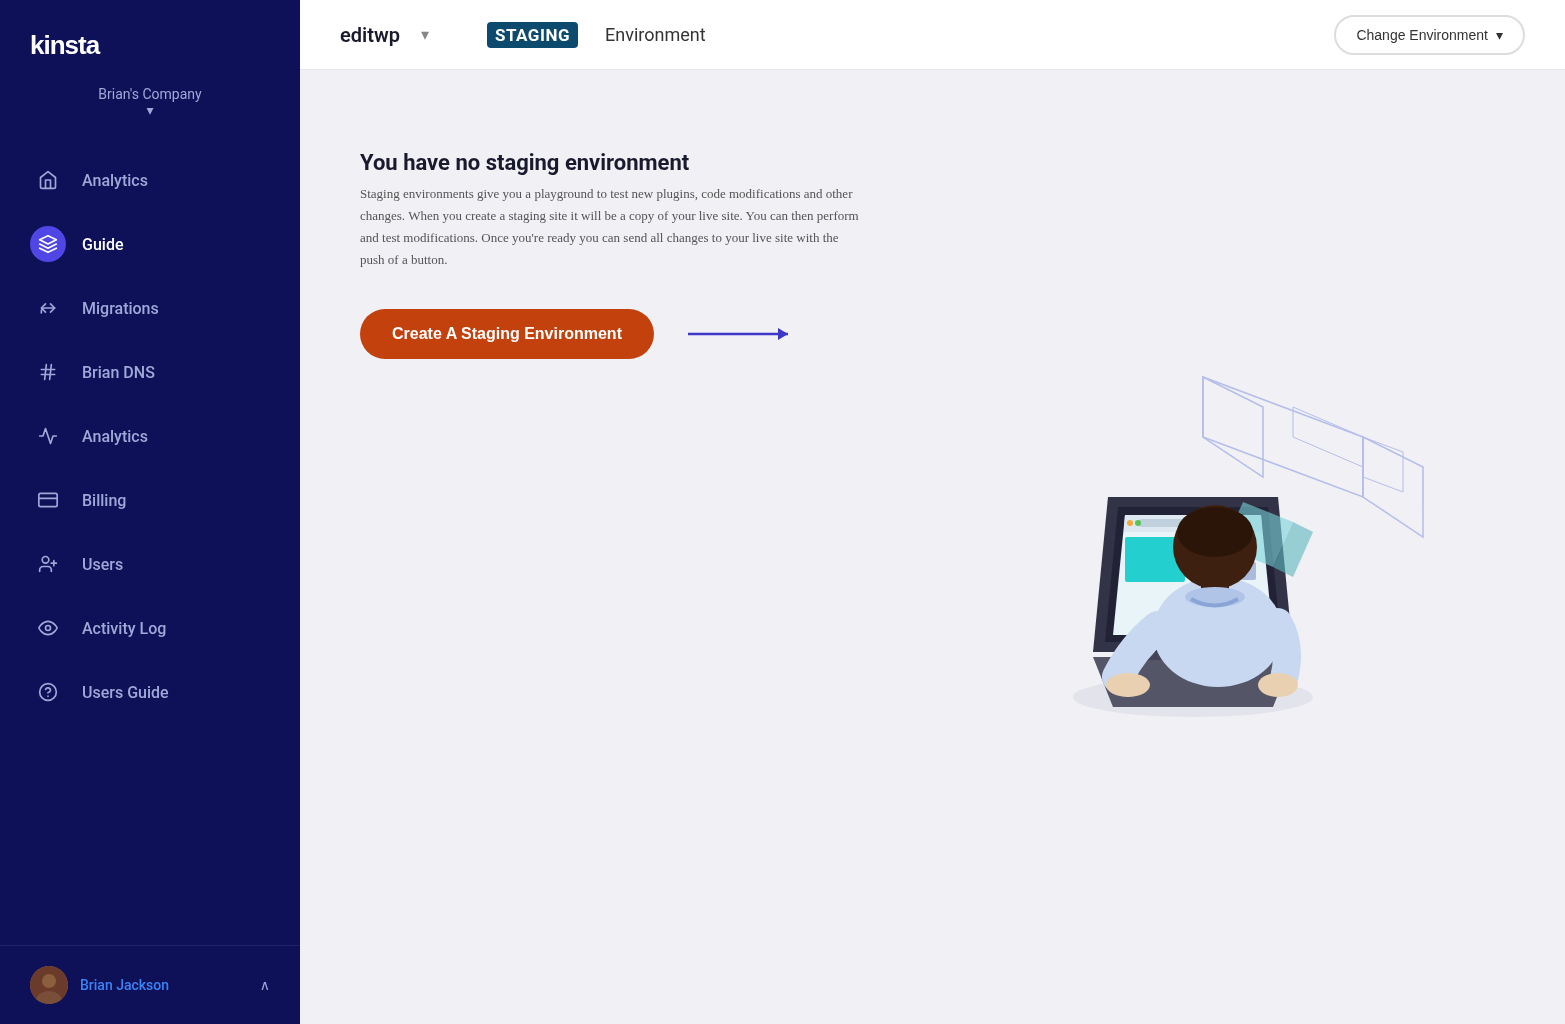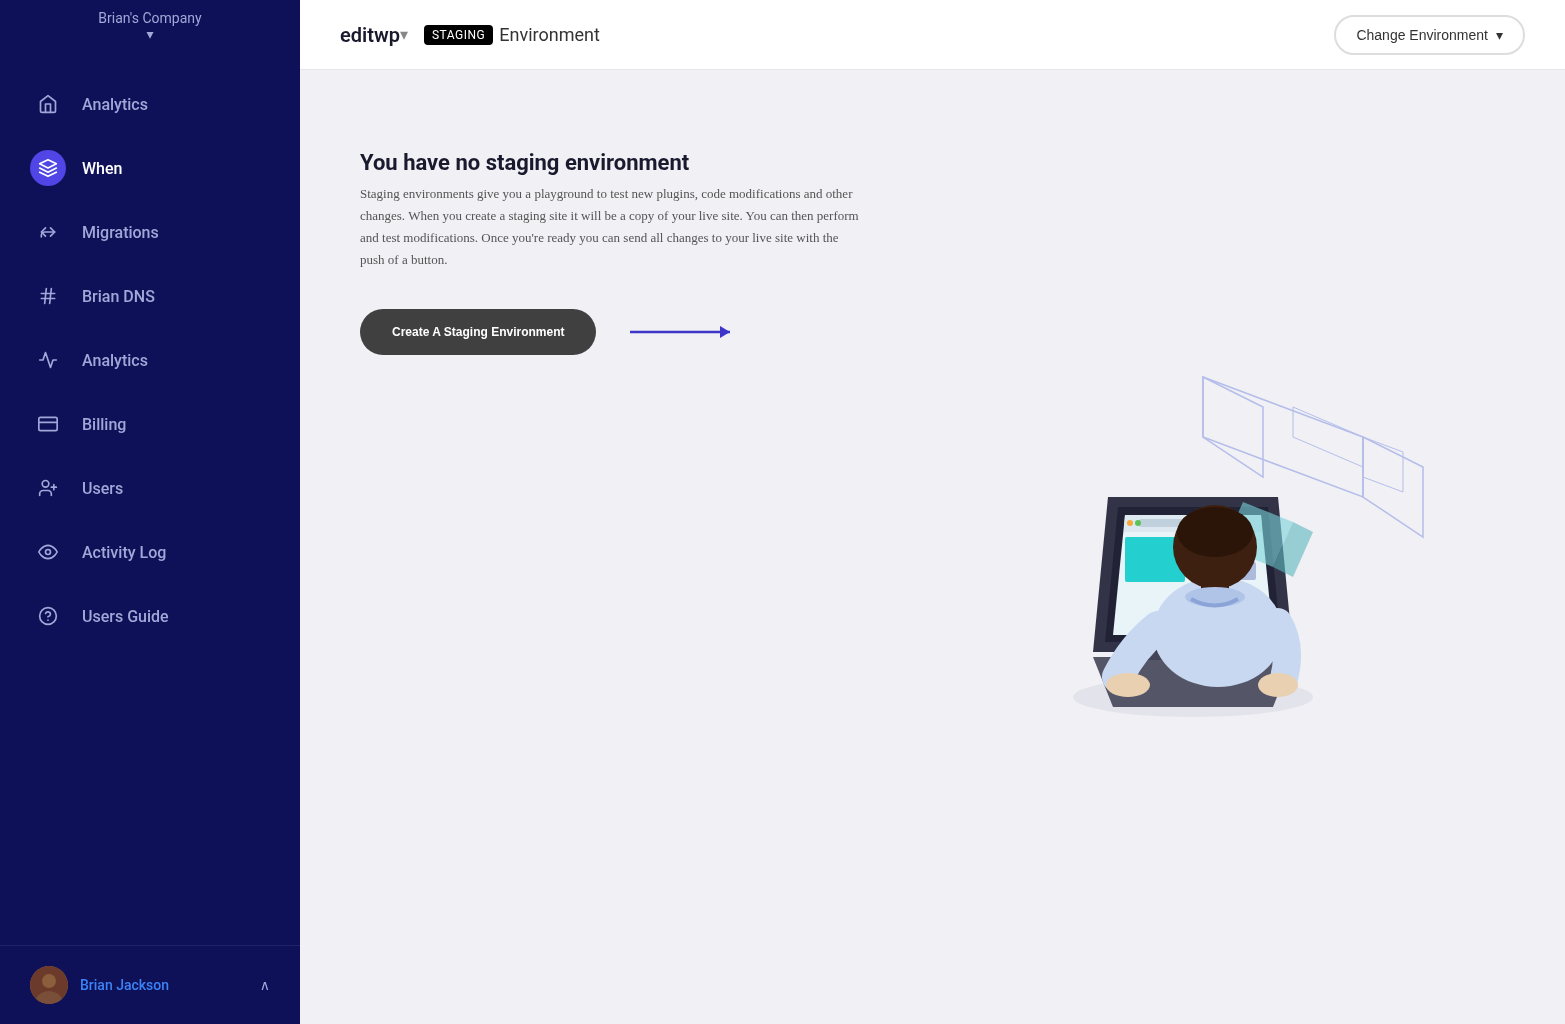--- a/index.html
+++ b/index.html
@@ -124,37 +124,37 @@
       padding: 0 40px;
       height: 70px;
       display: flex;
       align-items: center;
       justify-content: space-between;
       border-bottom: 1px solid #e5e5ea;
     }
     .header-left {
       display: flex;
       align-items: center;
-      gap: 0;
+      gap: 21px;
     }
     .site-name {
       font-size: 20px;
       font-weight: 600;
       color: #1a1a2e;
     }
     .header-chevron {
       color: #888;
       font-size: 16px;
       cursor: pointer;
     }
     .env-badge {
-      background: #000000;
+      background: #0c4a6e;
       color: white;
-      font-size: 12px;
-      font-weight: 400;
+      font-size: 17px;
+      font-weight: 700;
       padding: 3px 8px;
       border-radius: 4px;
       letter-spacing: 0.5px;
     }
     .env-label {
       font-size: 18px;
       color: #333;
       margin-left: 6px;
     }
     .change-env-btn {
@@ -205,26 +205,26 @@
       margin-bottom: 38px;
       font-family: Liberation Serif, serif;
     }
 
     .cta-row {
       display: flex;
       align-items: center;
       gap: 24px;
     }
     .create-btn {
-      background: #404040;
+      background: #c2410c;
       color: white;
       border: none;
       border-radius: 30px;
       padding: 16px 32px;
-      font-size: 12px;
+      font-size: 16px;
       font-weight: 600;
       cursor: pointer;
       white-space: nowrap;
     }
 
     .arrow-indicator {
       display: flex;
       align-items: center;
     }
 
@@ -232,20 +232,27 @@
     .illustration-wrapper {
       position: relative;
       width: 480px;
       height: 420px;
     }
   </style>
 </head>
 <body>
 
 <div class="sidebar">
+  <div class="sidebar-logo">
+    <div class="logo-text">
+      <svg width="110" height="32" viewBox="0 0 110 32" fill="none">
+        <text x="0" y="26" font-family="Arial Black, sans-serif" font-size="26" font-weight="900" fill="white">kinsta</text>
+      </svg>
+    </div>
+  </div>
 
   <div class="company-selector">
     <span class="company-name">Brian's Company</span>
     <span class="chevron-icon">▾</span>
   </div>
 
   <nav class="sidebar-nav">
 
     <div class="nav-item">
       <div class="nav-icon-wrapper">
@@ -262,21 +269,21 @@
     <div class="nav-item active">
       <div class="nav-icon-wrapper">
         <span class="nav-icon">
           <svg width="20" height="20" viewBox="0 0 24 24" fill="none" stroke="white" stroke-width="2" stroke-linecap="round" stroke-linejoin="round">
             <polygon points="12 2 2 7 12 12 22 7 12 2"></polygon>
               <polyline points="2 17 12 22 22 17"></polyline>
               <polyline points="2 12 12 17 22 12"></polyline>
           </svg>
         </span>
       </div>
-      <span>When</span>
+      <span>Guide</span>
     </div>
 
     <div class="nav-item">
       <div class="nav-icon-wrapper">
         <span class="nav-icon">
           <svg width="20" height="20" viewBox="0 0 24 24" fill="none" stroke="#a0a8d8" stroke-width="2" stroke-linecap="round" stroke-linejoin="round">
             <polyline points="15 17 20 12 15 7"></polyline>
               <path d="M4 18v-2a4 4 0 0 1 4-4h12"></path>
               <polyline points="9 7 4 12 9 17"></polyline>
           </svg>

